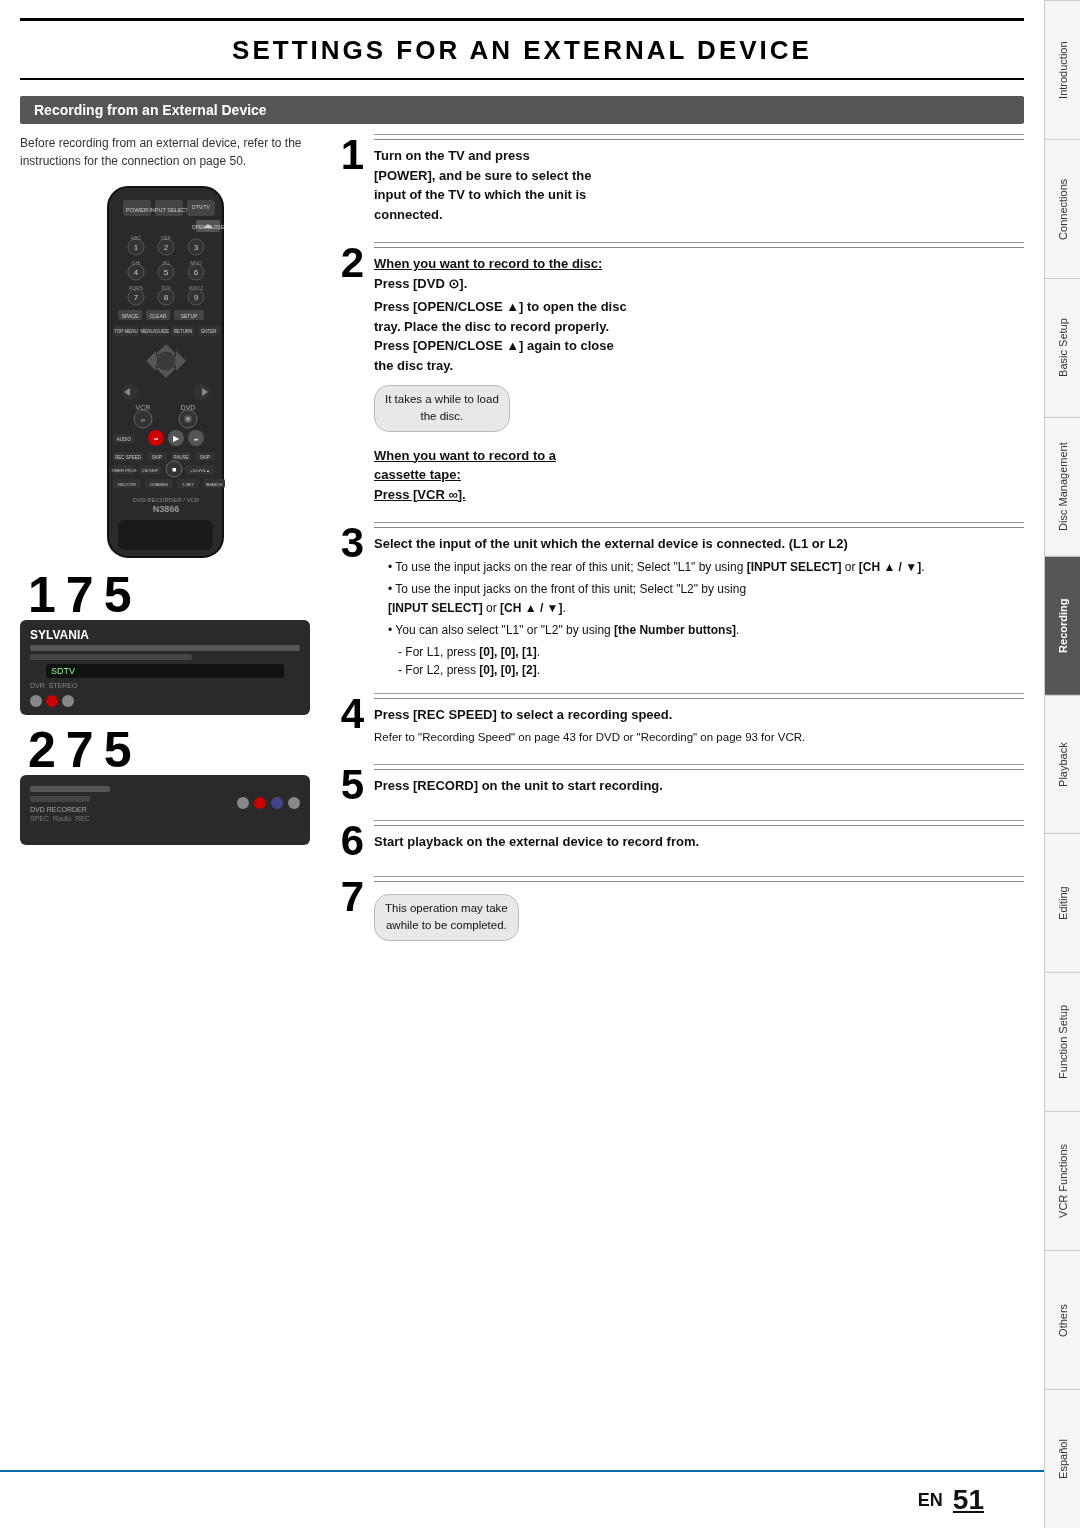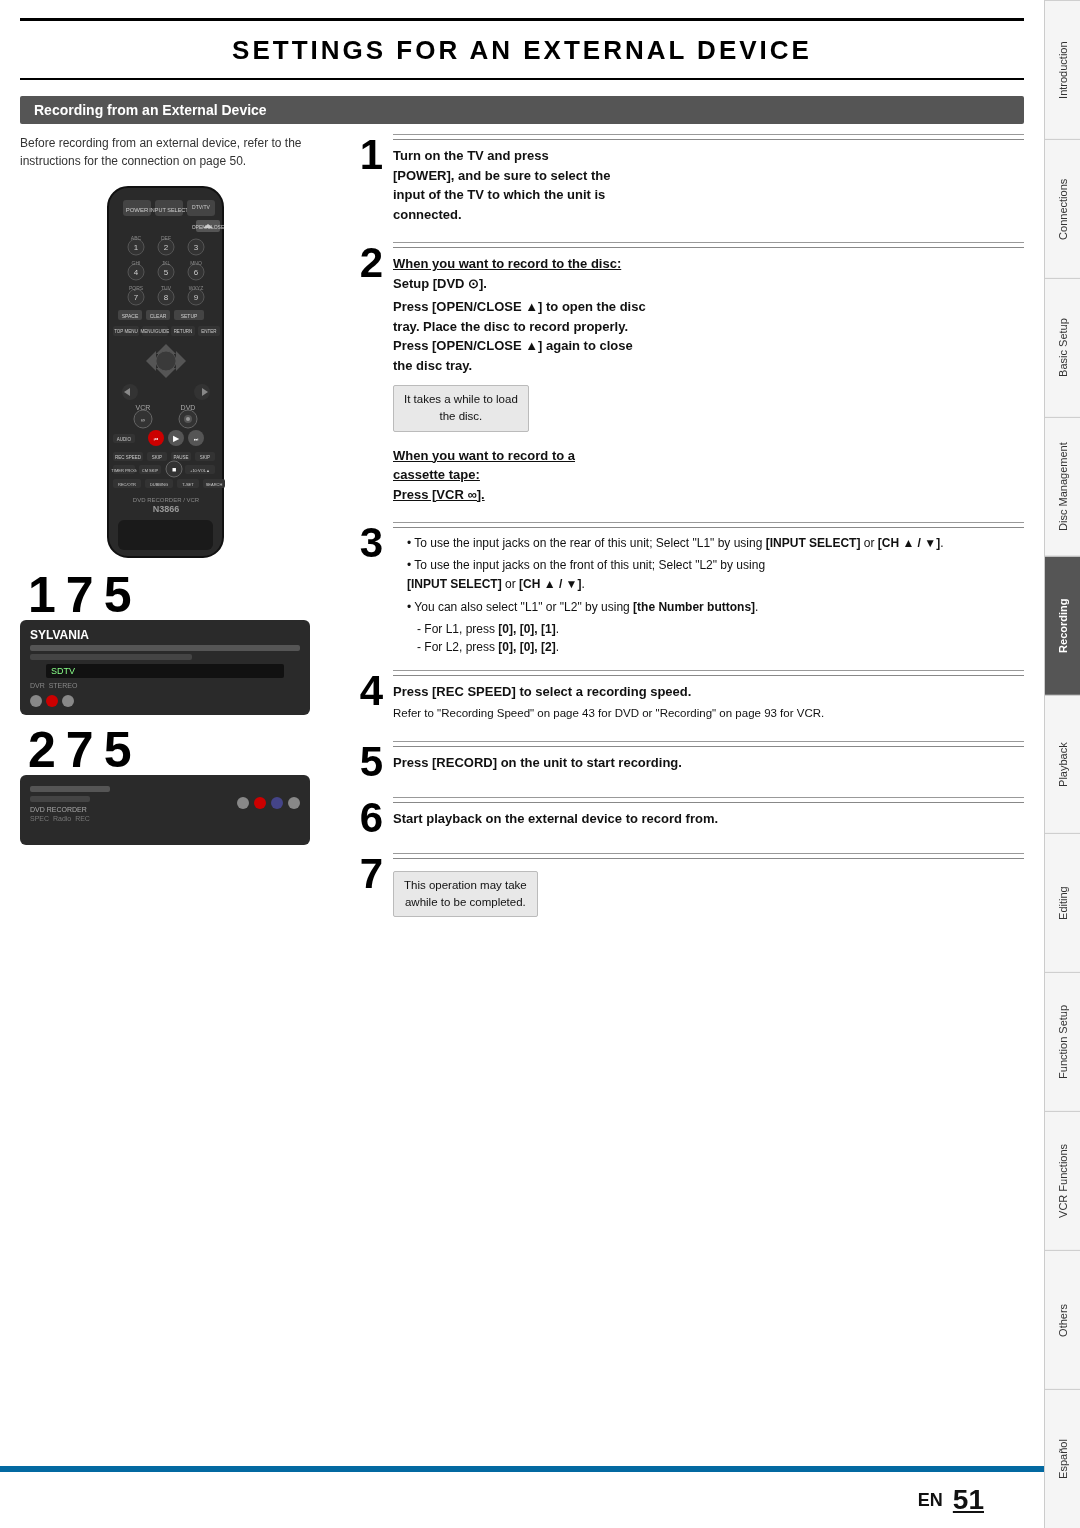--- a/index.html
+++ b/index.html
@@ -80,21 +80,21 @@
       font-size: 14px;
       padding: 6px 14px;
       margin: 16px 20px 0 20px;
       border-radius: 2px;
     }
 
     
     .two-col {
       display: flex;
       margin: 10px 20px 0 20px;
-      gap: 35px;
+      gap: 16px;
       flex: 1;
       justify-content: space-between;
     }
 
     .left-col {
       width: 290px;
       flex-shrink: 0;
     }
 
     .right-col {
@@ -188,21 +188,21 @@
       line-height: 1.5;
       padding-top: 4px;
       border-top: 1px solid #999;
     }
 
     .step-content p { margin-bottom: 4px; }
 
     .note-box {
       background: #e8e8e8;
       border: 1px solid #bbb;
-      border-radius: 2px;
+      border-radius: 15px;
       padding: 5px 10px;
       font-size: 11.5px;
       text-align: center;
       margin: 6px 0;
       display: inline-block;
     }
 
     .bullet-list {
       margin-left: 14px;
       font-size: 12px;
@@ -218,21 +218,21 @@
       margin-left: 24px;
       font-size: 12px;
     }
 
     
     .page-footer {
       display: flex;
       justify-content: flex-end;
       align-items: center;
       padding: 12px 60px 12px 20px;
-      border-top: 6px solid #0369a1;
+      border-top: 2px solid #0369a1;
     }
 
     .page-footer-en {
       font-size: 18px;
       font-weight: bold;
       margin-right: 10px;
     }
 
     .page-footer-num {
       font-size: 28px;
@@ -445,39 +445,40 @@
             <div class="step-separator"></div>
             <p><strong>Turn on the TV and press<br>[POWER], and be sure to select the<br>input of the TV to which the unit is<br>connected.</strong></p>
           </div>
         </div>
 
         <div class="step">
           <div class="step-num">2</div>
           <div class="step-content">
             <div class="step-separator"></div>
             <p><strong class="underline">When you want to record to the disc:</strong><br>
-            <strong>Setup [DVD ⊙].</strong></p>
+            <strong>Press [DVD ⊙].</strong></p>
             <p>
               <strong>Press [OPEN/CLOSE ▲] to open the disc<br>
               tray. Place the disc to record properly.<br>
               Press [OPEN/CLOSE ▲] again to close<br>
               the disc tray.</strong>
             </p>
             <div class="note-box">
               It takes a while to load<br>the disc.
             </div>
             <p style="margin-top:8px;text-decoration:underline;"><strong class="underline">When you want to record to a<br>cassette tape:</strong><br>
             <strong>Press [VCR ∞].</strong></p>
           </div>
         </div>
 
         <div class="step">
           <div class="step-num">3</div>
           <div class="step-content">
             <div class="step-separator"></div>
+            <p><strong>Select the input of the unit which the external device is connected. (L1 or L2)</strong></p>
             <ul class="bullet-list">
               <li>To use the input jacks on the rear of this unit; Select "L1" by using <strong>[INPUT SELECT]</strong> or <strong>[CH ▲ / ▼]</strong>.</li>
               <li>To use the input jacks on the front of this unit; Select "L2" by using<br><strong>[INPUT SELECT]</strong> or <strong>[CH ▲ / ▼]</strong>.</li>
               <li>You can also select "L1" or "L2" by using <strong>[the Number buttons]</strong>.</li>
             </ul>
             <div class="sub-indent">
               - For L1, press <strong>[0], [0], [1]</strong>.<br>
               - For L2, press <strong>[0], [0], [2]</strong>.
             </div>
           </div>

